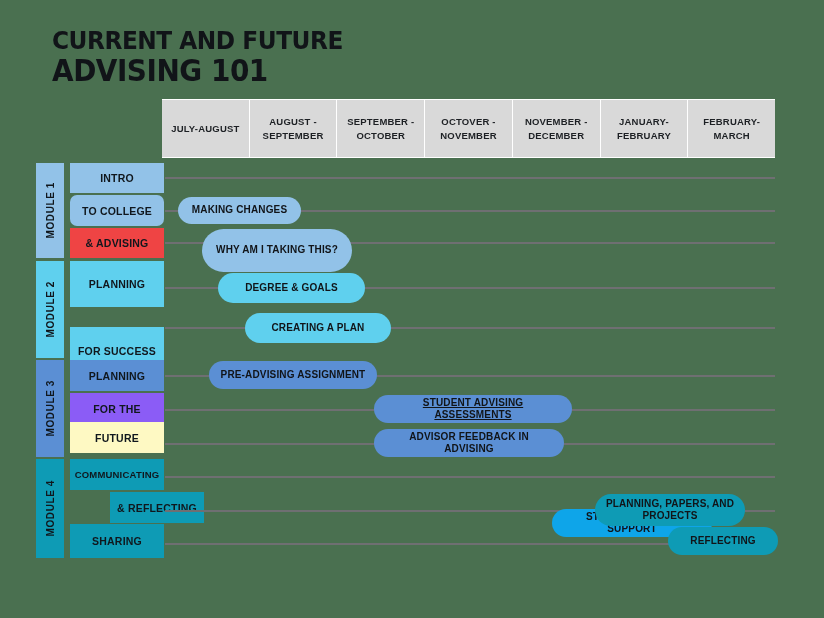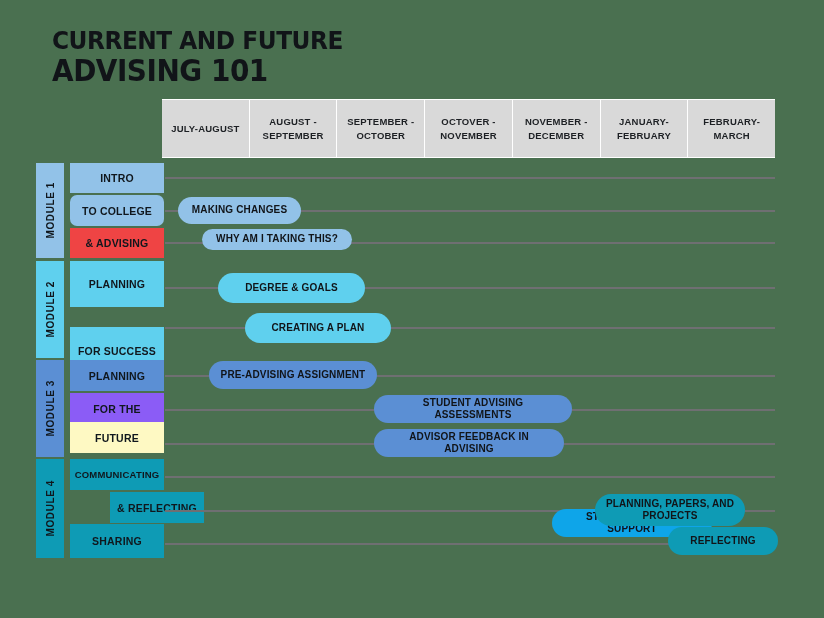--- a/index.html
+++ b/index.html
@@ -163,41 +163,41 @@
 
   <div class="row-label" style="top:163px;height:30px;background:#92c2e8;">INTRO</div>
   <div class="row-label" style="top:195px;height:31px;background:#92c2e8;border-radius:7px;">TO COLLEGE</div>
   <div class="row-label" style="top:228px;height:30px;background:#ef4444;">&amp; ADVISING</div>
 
   <div class="track" style="top:177px;"></div>
   <div class="track" style="top:210px;"></div>
   <div class="track" style="top:242px;"></div>
 
   <div class="pill" style="left:178px;top:197px;width:123px;height:27px;background:#92c2e8;">MAKING CHANGES</div>
-  <div class="pill" style="left:202px;top:229px;width:150px;height:21px;background:#92c2e8;">WHY AM I TAKING THIS?</div>
+  <div class="pill" style="left:202px;top:229px;width:150px;height:43px;background:#92c2e8;">WHY AM I TAKING THIS?</div>
 
   <div class="row-label" style="top:261px;height:46px;background:#5fd0ee;">PLANNING</div>
   <div class="row-label" style="top:327px;height:48px;background:#5fd0ee;">FOR SUCCESS</div>
 
   <div class="track" style="top:287px;"></div>
   <div class="track" style="top:327px;"></div>
 
   <div class="pill" style="left:218px;top:273px;width:147px;height:30px;background:#5fd0ee;">DEGREE &amp; GOALS</div>
   <div class="pill" style="left:245px;top:313px;width:146px;height:30px;background:#5fd0ee;">CREATING A PLAN</div>
 
   <div class="row-label" style="top:360px;height:31px;background:#5b8fd4;">PLANNING</div>
   <div class="row-label" style="top:393px;height:31px;background:#8b5cf6;">FOR THE</div>
   <div class="row-label" style="top:422px;height:31px;background:#fef9c3;">FUTURE</div>
 
   <div class="track" style="top:375px;"></div>
   <div class="track" style="top:409px;"></div>
   <div class="track" style="top:443px;"></div>
 
   <div class="pill" style="left:209px;top:361px;width:168px;height:28px;background:#5b8fd4;">PRE-ADVISING ASSIGNMENT</div>
-  <div class="pill" style="left:374px;top:395px;width:198px;height:28px;background:#5b8fd4;">STUDENT ADVISING ASSESSMENTS</div>
+  <div class="pill" style="left:374px;top:395px;width:198px;height:28px;background:#5b8fd4;text-decoration:underline;">STUDENT ADVISING ASSESSMENTS</div>
   <div class="pill" style="left:374px;top:429px;width:190px;height:28px;background:#5b8fd4;">ADVISOR FEEDBACK IN ADVISING</div>
 
   <div class="row-label" style="top:459px;height:31px;background:#0e9bb5;font-size:9.5px;">COMMUNICATING</div>
   <div class="row-label" style="top:492px;height:31px;background:#0e9bb5;margin-left:40px;">&amp; REFLECTING</div>
   <div class="row-label" style="top:524px;height:34px;background:#0e9bb5;">SHARING</div>
 
   <div class="track" style="top:476px;"></div>
   <div class="track" style="top:510px;"></div>
   <div class="track" style="top:543px;"></div>
 

